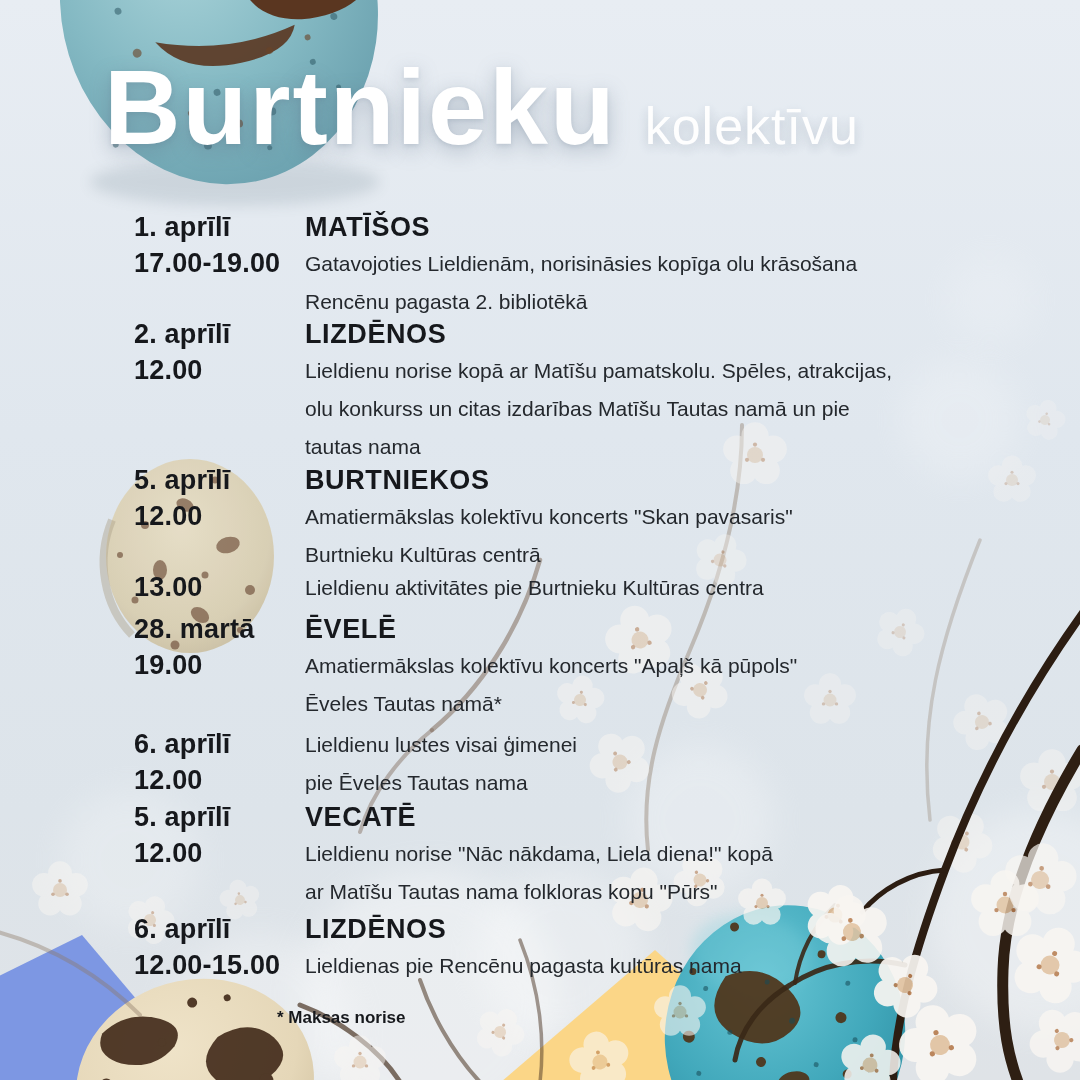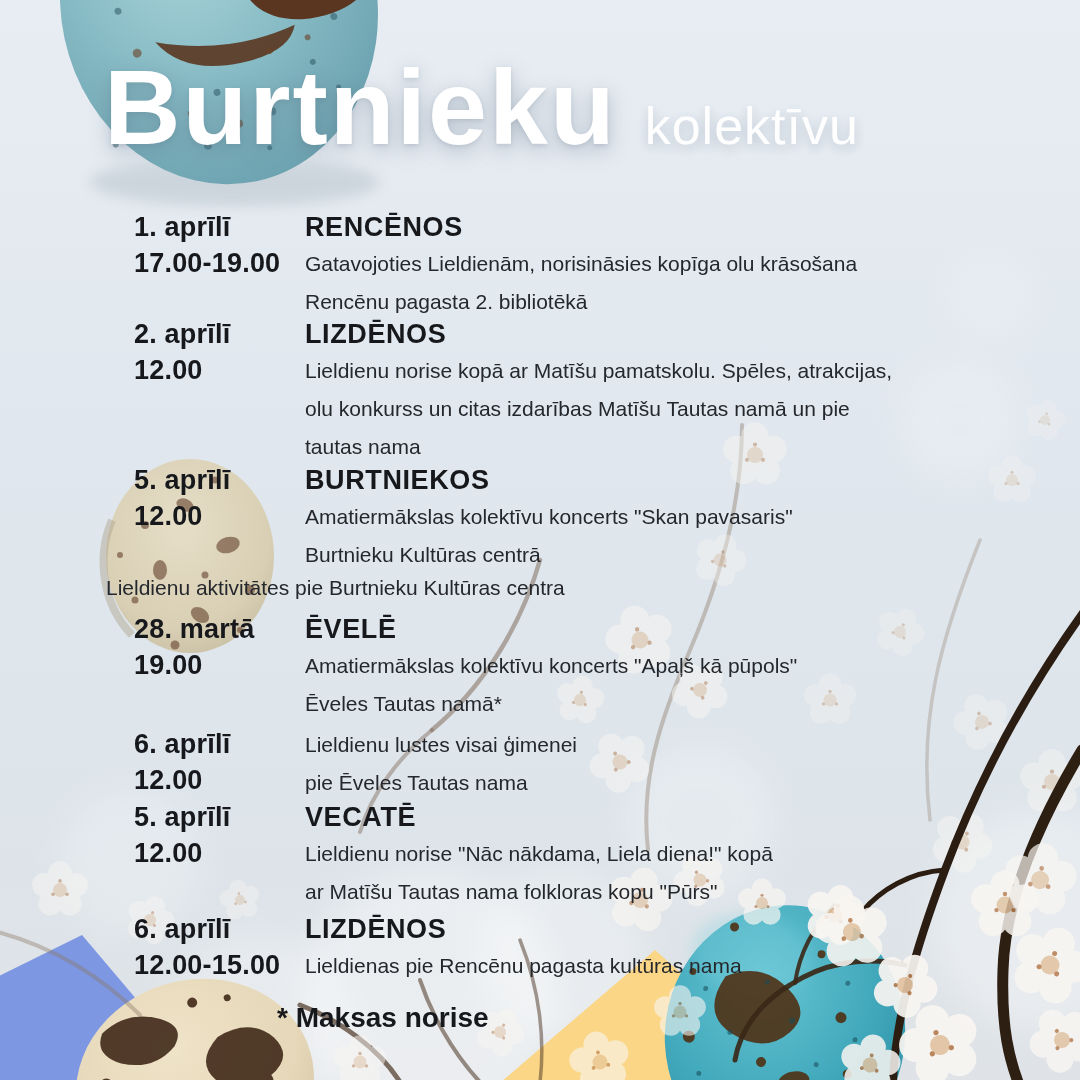--- a/index.html
+++ b/index.html
@@ -21,21 +21,21 @@
   }
   .row{position:absolute;left:106px;display:flex;align-items:flex-start;}
   .col-date{
     width:171px;flex:none;font-weight:800;font-size:27px;line-height:36px;
     color:#16181c;white-space:pre-line;letter-spacing:.2px;margin-left:28px;
   }
   .col-main{width:710px;}
   .place{font-weight:800;font-size:27px;line-height:36px;letter-spacing:.6px;color:#16181c;}
   .place:empty{display:none;}
   .desc{font-size:21px;line-height:38px;color:#24282d;white-space:pre-line;}
-  .footnote{position:absolute;left:277px;top:1001px;font-weight:800;font-size:28px;line-height:34px;color:#16181c;}
+  .footnote{position:absolute;left:277px;top:1001px;font-weight:800;font-size:17px;line-height:34px;color:#16181c;}
 </style>
 </head>
 <body>
 
 <div class="poster">
 
   <svg class="decor" width="1080" height="1080" viewBox="0 0 1080 1080" aria-hidden="true">
     <defs>
       <radialGradient id="eggTeal1" cx="42%" cy="32%" r="75%">
         <stop offset="0%" stop-color="#a9d3d9"></stop>
@@ -248,21 +248,21 @@
 
     <div class="title-row">
       <span class="title-main">Burtnieku</span>
       <span class="title-sub">kolektīvu</span>
     </div>
 
     <div class="row" style="top:209px">
       <div class="col-date">1. aprīlī
 17.00-19.00</div>
       <div class="col-main">
-        <div class="place">RENCĒNOS</div>
+        <div class="place">MATĪŠOS</div>
         <div class="desc">Gatavojoties Lieldienām, norisināsies kopīga olu krāsošana
 Rencēnu pagasta 2. bibliotēkā</div>
       </div>
     </div>
 
     <div class="row" style="top:316px">
       <div class="col-date">2. aprīlī
 12.00</div>
       <div class="col-main">
         <div class="place">LIZDĒNOS</div>
@@ -276,20 +276,21 @@
       <div class="col-date">5. aprīlī
 12.00</div>
       <div class="col-main">
         <div class="place">BURTNIEKOS</div>
         <div class="desc">Amatiermākslas kolektīvu koncerts "Skan pavasaris"
 Burtnieku Kultūras centrā</div>
       </div>
     </div>
 
     <div class="row" style="top:569px">
+      <div class="col-date">13.00</div>
       <div class="col-main">
 
         <div class="desc">Lieldienu aktivitātes pie Burtnieku Kultūras centra</div>
       </div>
     </div>
 
     <div class="row" style="top:611px">
       <div class="col-date">28. martā
 19.00</div>
       <div class="col-main">

